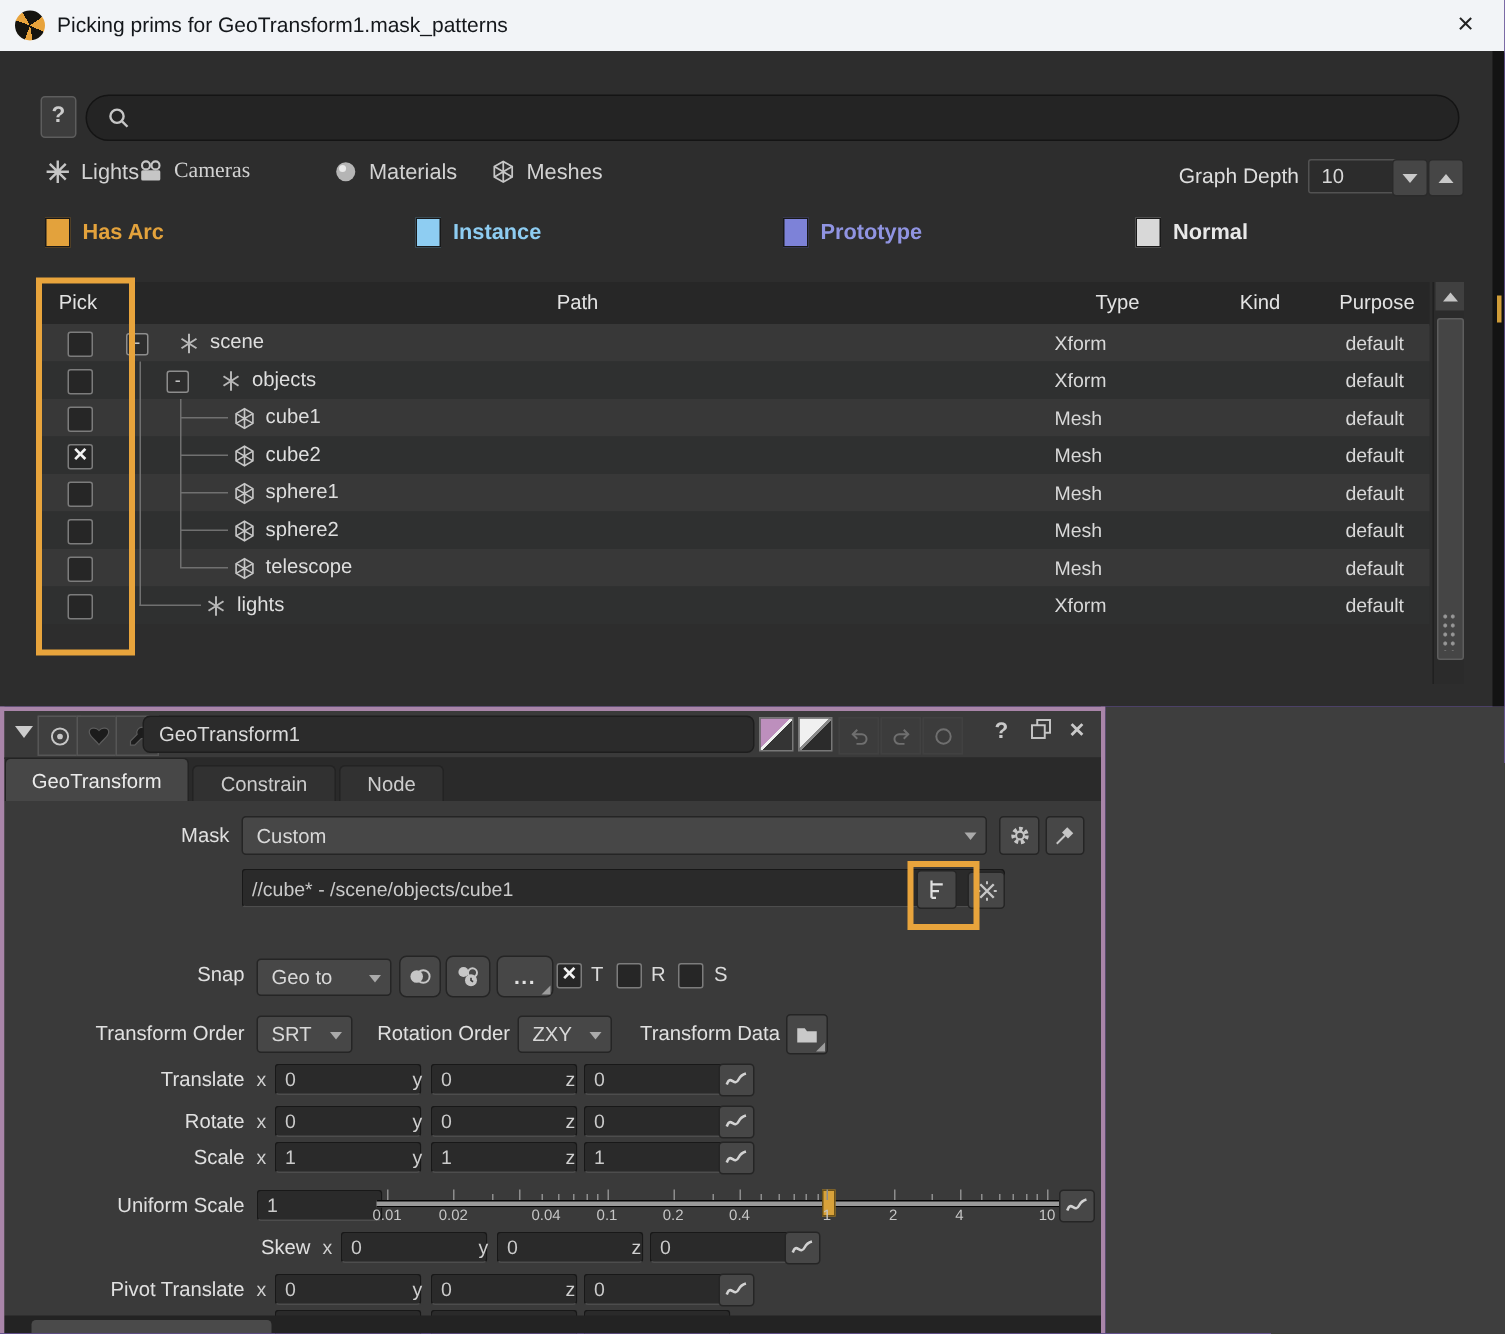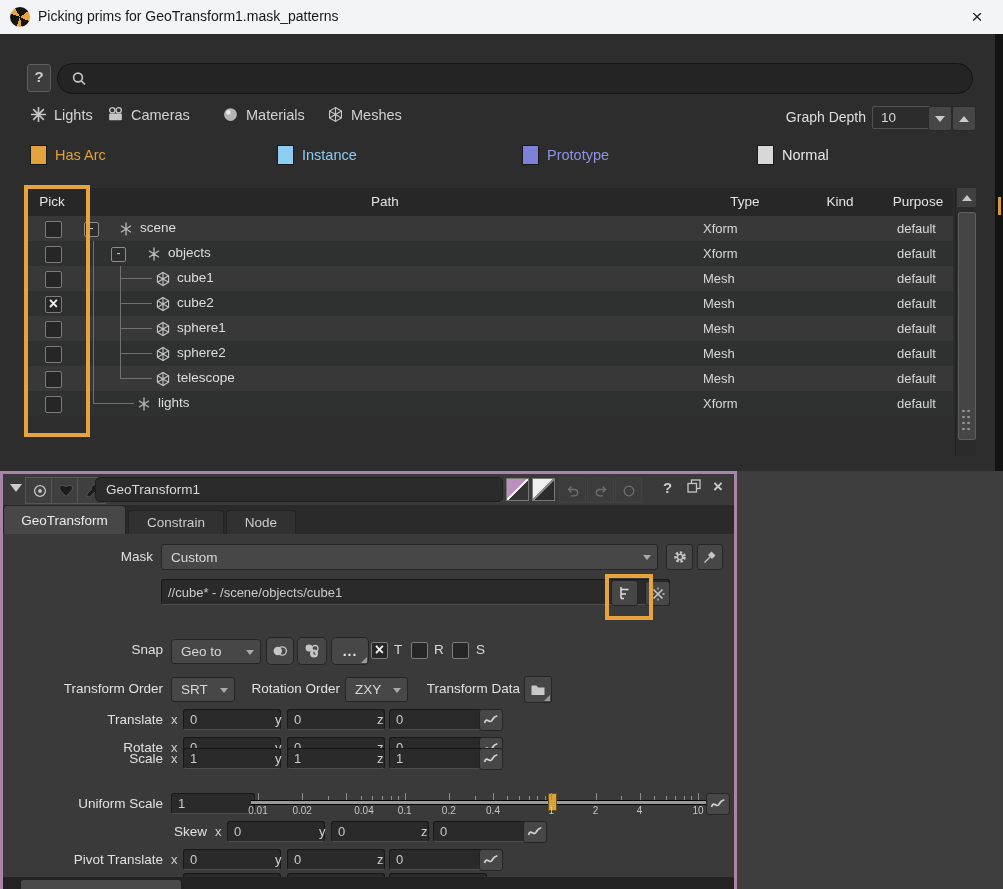--- a/index.html
+++ b/index.html
@@ -28,21 +28,21 @@
   .filter{position:absolute;top:2px;display:flex;align-items:center;gap:7px;color:#d2d2d2;font-size:14.5px;}
   #gd-label{left:762px;top:5px;width:104px;text-align:right;font-size:14px;color:#dedede;}
   #gd-value{left:872px;top:2px;width:52px;height:21px;background:#2c2c2c;border:1px solid #525252;border-radius:2px;
     color:#d8d8d8;font-size:13.5px;padding:0 8px;}
   .spin{top:2px;width:22px;height:23px;background:#464646;border:1px solid #2a2a2a;border-radius:3px;
     display:flex;align-items:center;justify-content:center;}
   #gd-down{left:928px;} #gd-up{left:952px;}
   .tri-dn{border:5px solid transparent;border-top:6px solid #c9c9c9;margin-top:5px;}
   .tri-up{border:5px solid transparent;border-bottom:6px solid #c9c9c9;margin-bottom:5px;}
 
-  #legendrow{left:0;top:111px;width:1003px;height:22px;}
+  #legendrow{left:0;top:111px;width:1003px;height:22px;font-weight:bold;}
   .lg-item{position:absolute;top:0;display:flex;align-items:center;gap:8px;font-size:14.5px;}
   .lg-swatch{width:15px;height:18px;border:1px solid #191919;}
 
   
   #table{left:24px;top:154px;width:951px;height:268px;}
   #thead{position:absolute;left:0;top:0;width:929px;height:28px;background:#272727;border-bottom:1px solid #1c1c1c;}
   .th{position:absolute;top:6px;transform:translateX(-50%);font-size:13.5px;color:#e3e3e3;white-space:nowrap;}
   #tbody{position:absolute;left:0;top:28px;width:929px;height:200px;}
   .trow{position:absolute;left:0;width:929px;height:25px;}
   .even{background:#383838;}.odd{background:#2f3030;}
@@ -147,21 +147,21 @@
           <i class="tri-up"></i>
         </div>
     <div class="filter" style="left: 30px;">
           <span class="ic" style="width: 17px; height: 17px;">
             <svg viewBox="0 0 16 16" fill="none" stroke="#c6c6c6" stroke-width="1.3">
               <path stroke-width="1.5" d="M8 1v14M1 8h14M3 3l10 10M13 3L3 13"></path>
             </svg>
           </span>
           <span>Lights</span>
         </div>
-        <div class="filter" style="left: 107px;">
+        <div class="filter" style="left: 92px; font-family: Liberation Serif, serif;">
           <span class="ic" style="width: 17px; height: 17px;">
             <svg viewBox="0 0 16 16" fill="none" stroke="#c6c6c6" stroke-width="1.3">
               <circle cx="5" cy="4" r="2.5"></circle>
               <circle cx="11" cy="4" r="2.5"></circle>
               <rect x="2" y="7" width="12" height="6.5" rx="1" fill="#c6c6c6" stroke="none"></rect>
             </svg>
           </span>
           <span>Cameras</span>
         </div>
         <div class="filter" style="left: 222px;">
@@ -524,21 +524,21 @@
             <span class="axis" style="left: 374px;">z</span>
             <input class="fld" value="0" style="left: 386px; top: 2px; width: 84px;">
             <div class="btn" style="left: 476px; top: 2px; width: 24px; height: 22px;">
               <span class="ic" style="width: 16px; height: 16px;">
                 <svg viewBox="0 0 16 16" fill="none" stroke="#c6c6c6" stroke-width="1.3">
                   <path stroke="#d2d2d2" stroke-width="1.7" d="M1.5 11C4 3.5 6.5 13.5 9.5 7.5c1.2-2.4 3-3.3 4.8-3.8"></path>
                 </svg>
               </span>
             </div>
           </div>
-          <div class="prow" style="top: 212px; height: 26px;">
+          <div class="prow" style="top: 225px; height: 26px;">
             <div class="plab" style="left: 0px; width: 160px;">Scale</div>
             <span class="axis" style="left: 168px;">x</span>
             <input class="fld" value="1" style="left: 180px; top: 2px; width: 84px;">
             <span class="axis" style="left: 272px;">y</span>
             <input class="fld" value="1" style="left: 284px; top: 2px; width: 84px;">
             <span class="axis" style="left: 374px;">z</span>
             <input class="fld" value="1" style="left: 386px; top: 2px; width: 84px;">
             <div class="btn" style="left: 476px; top: 2px; width: 24px; height: 22px;">
               <span class="ic" style="width: 16px; height: 16px;">
                 <svg viewBox="0 0 16 16" fill="none" stroke="#c6c6c6" stroke-width="1.3">

